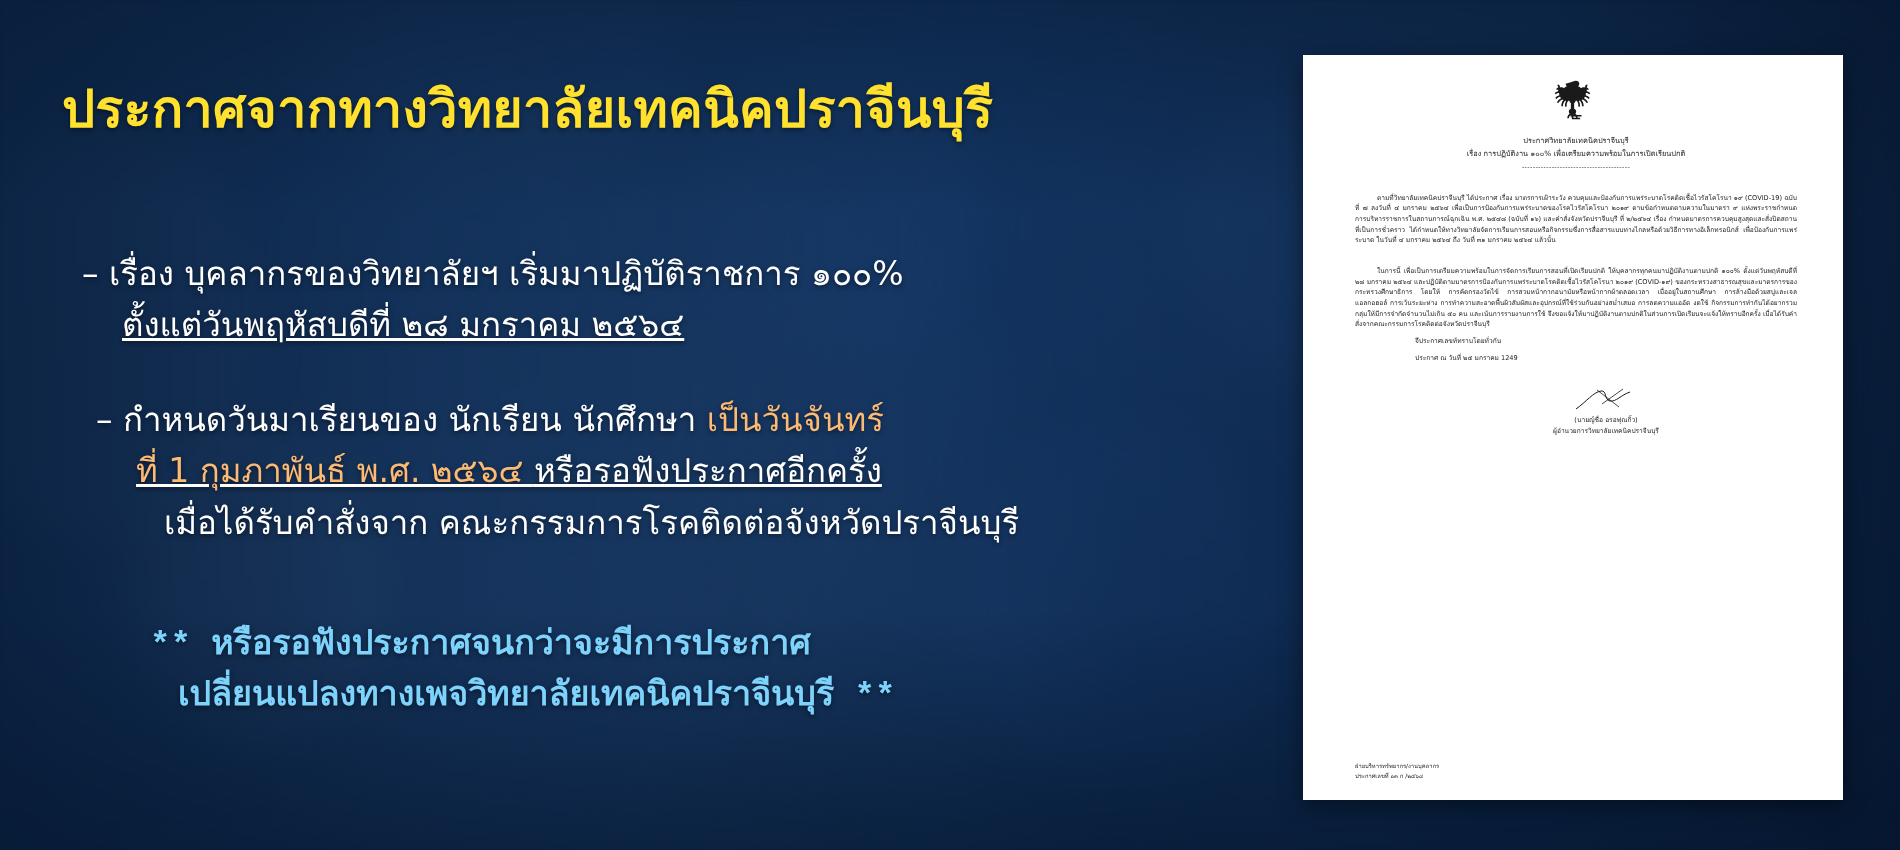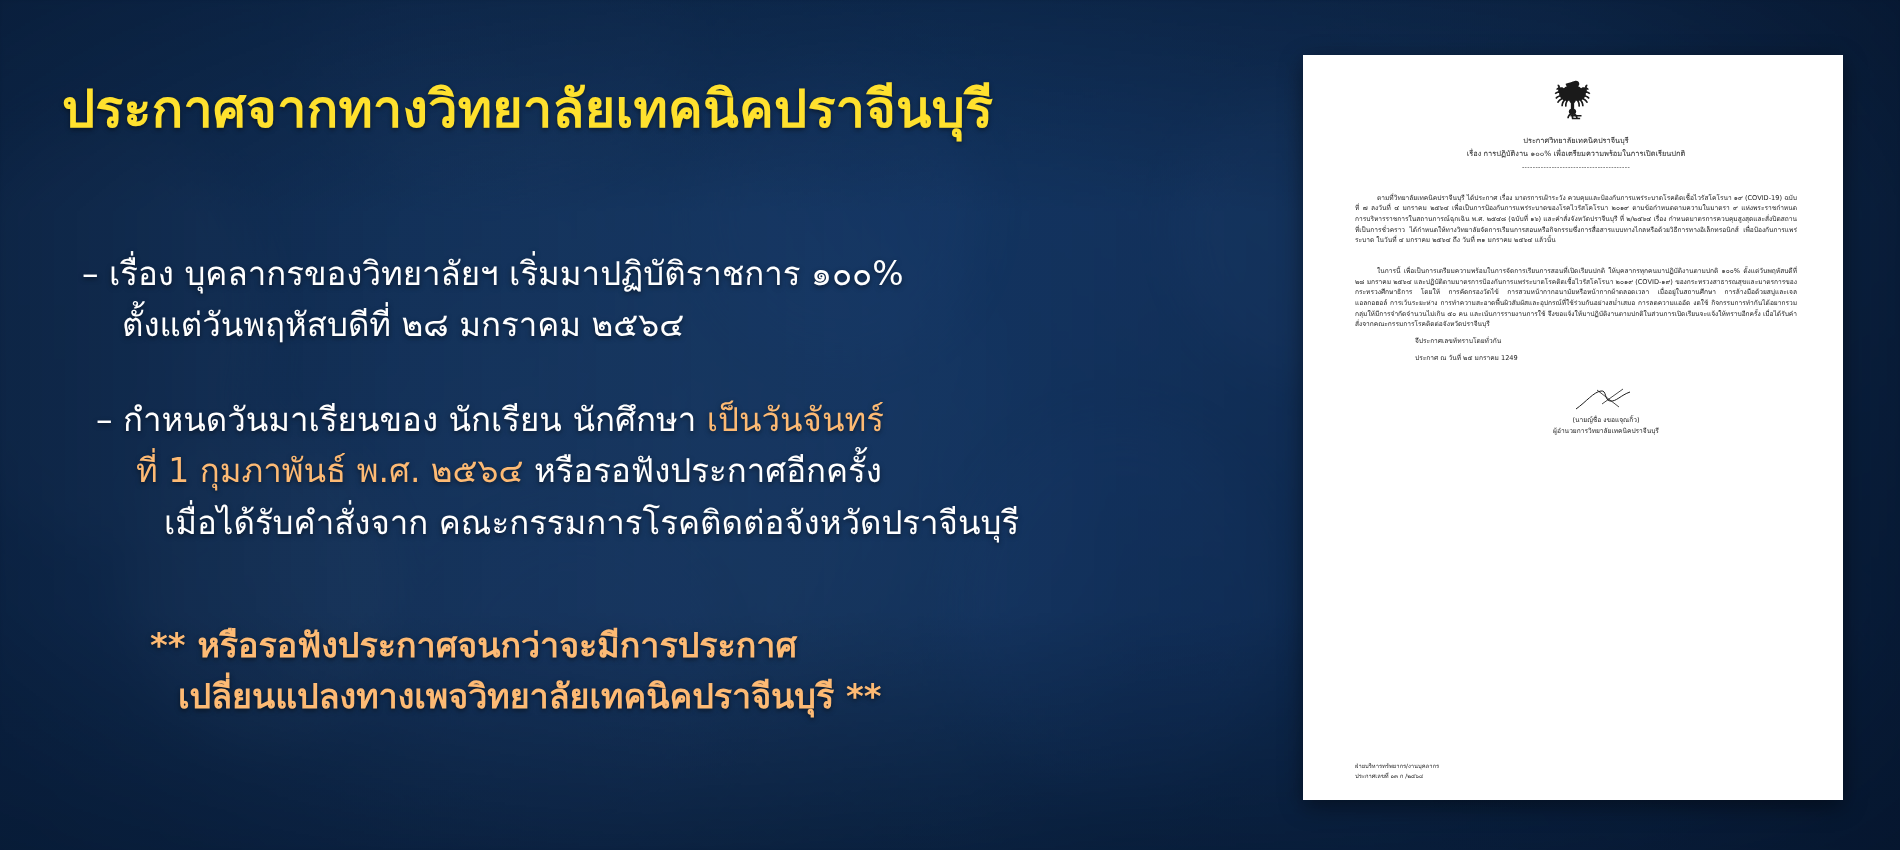--- a/index.html
+++ b/index.html
@@ -80,35 +80,36 @@
     color: #ffffff;
     font-size: 33px;
     line-height: 1.55;
     text-shadow: 0 2px 5px rgba(0,0,0,.5);
     margin-left: 12px;
   }
   .para {
     margin-bottom: 44px;
   }
   .para .l1 { display: block; }
-  .para .l2 { display: block; padding-left: 40px; }
+  .para .l2 { display: block; padding-left: 40px; text-decoration: underline; }
   .para .l3 { display: block; padding-left: 68px; }
   .p1 { padding-left: 8px; }
   .p2 { padding-left: 22px; }
   .hl { color: #fdba74; }
   .note {
     position: absolute;
     left: 150px;
     top: 620px;
     width: 1100px;
-    color: #fdba74;
+    color: #7dd3fc;
     font-size: 34px;
     font-weight: bold;
     line-height: 1.5;
     text-shadow: 0 2px 5px rgba(0,0,0,.5);
+    font-family: Liberation Mono, monospace;
   }
   .note .n2 { display: block; padding-left: 28px; }
 
   
   .doc {
     position: absolute;
     left: 1303px;
     top: 55px;
     width: 540px;
     height: 745px;
@@ -245,21 +246,21 @@
 
       <div class="doc-left-ind">จึประกาศเลขท้ทราบโดยทั่วกัน</div>
       <div class="doc-left-ind">ประกาศ  ณ  วันที่  ๒๕  มกราคม  1249</div>
 
       <div class="sign-wrap">
         <svg class="sign-mark" viewBox="0 0 140 52">
           <path d="M10 44 C 30 30, 45 10, 60 8 C 72 6, 66 26, 78 28 C 90 30, 100 16, 118 10" fill="none" stroke="#1a1a1a" stroke-width="2"></path>
           <path d="M52 6 L 96 40" fill="none" stroke="#1a1a1a" stroke-width="1.6"></path>
           <path d="M62 34 L 104 4" fill="none" stroke="#1a1a1a" stroke-width="1.6"></path>
         </svg>
-        <div class="sign-name">(นายญ์ชื่อ  งขอแจุณกิ้ว)</div>
+        <div class="sign-name">(นายญ์ชื่อ  อรอฟุณกิ้ว)</div>
         <div class="sign-name">ผู้อำนวยการวิทยาลัยเทคนิคปราจีนบุรี</div>
       </div>
 
       <div class="doc-foot">
         <div>ฝ่ายบริหารทรัพยากร/งานบุคลากร</div>
         <div>ประกาศเลขที่ ๐๓ ก /๒๕๖๔</div>
       </div>
 
     </div>
   </div>

